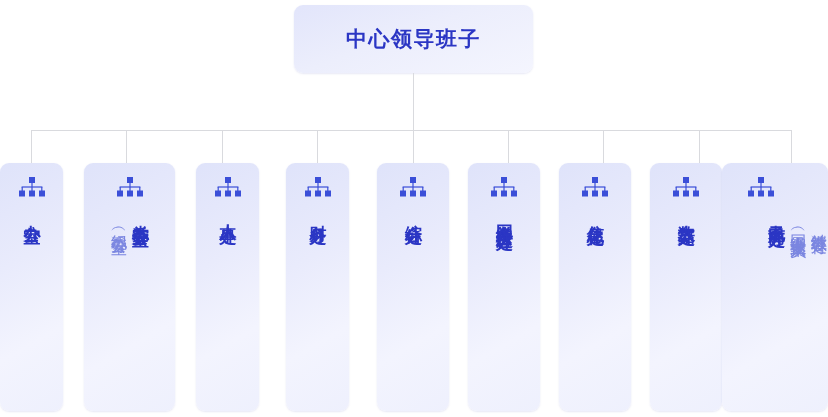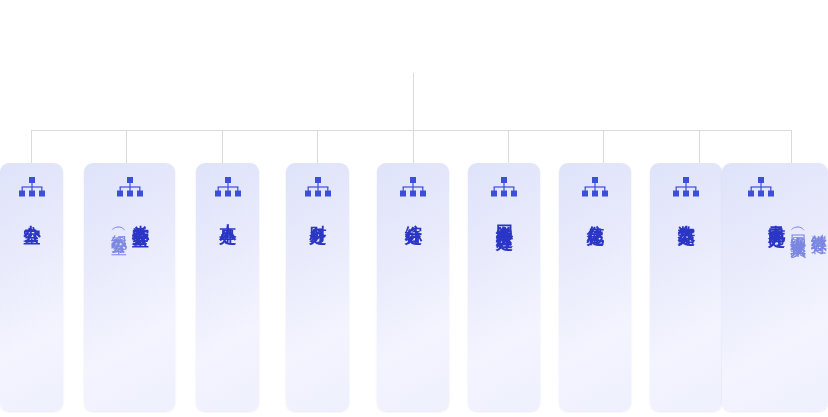--- a/index.html
+++ b/index.html
@@ -120,20 +120,23 @@
   }
   .vtext + .vtext {
     margin-right: 2px;
   }
 </style>
 </head>
 <body>
 
 <div id="org-chart">
 
+  <div class="root-node">
+    <span class="root-title">中心领导班子</span>
+  </div>
 
   <div class="connector conn-v" style="left:413px; top:73px; height:57px;"></div>
 
   <div class="connector conn-h" style="left:31px; top:130px; width:760px;"></div>
 
   <div class="connector conn-v" style="left:31px;  top:130px; height:33px;"></div>
   <div class="connector conn-v" style="left:126px; top:130px; height:33px;"></div>
   <div class="connector conn-v" style="left:222px; top:130px; height:33px;"></div>
   <div class="connector conn-v" style="left:317px; top:130px; height:33px;"></div>
   <div class="connector conn-v" style="left:413px; top:130px; height:33px;"></div>

